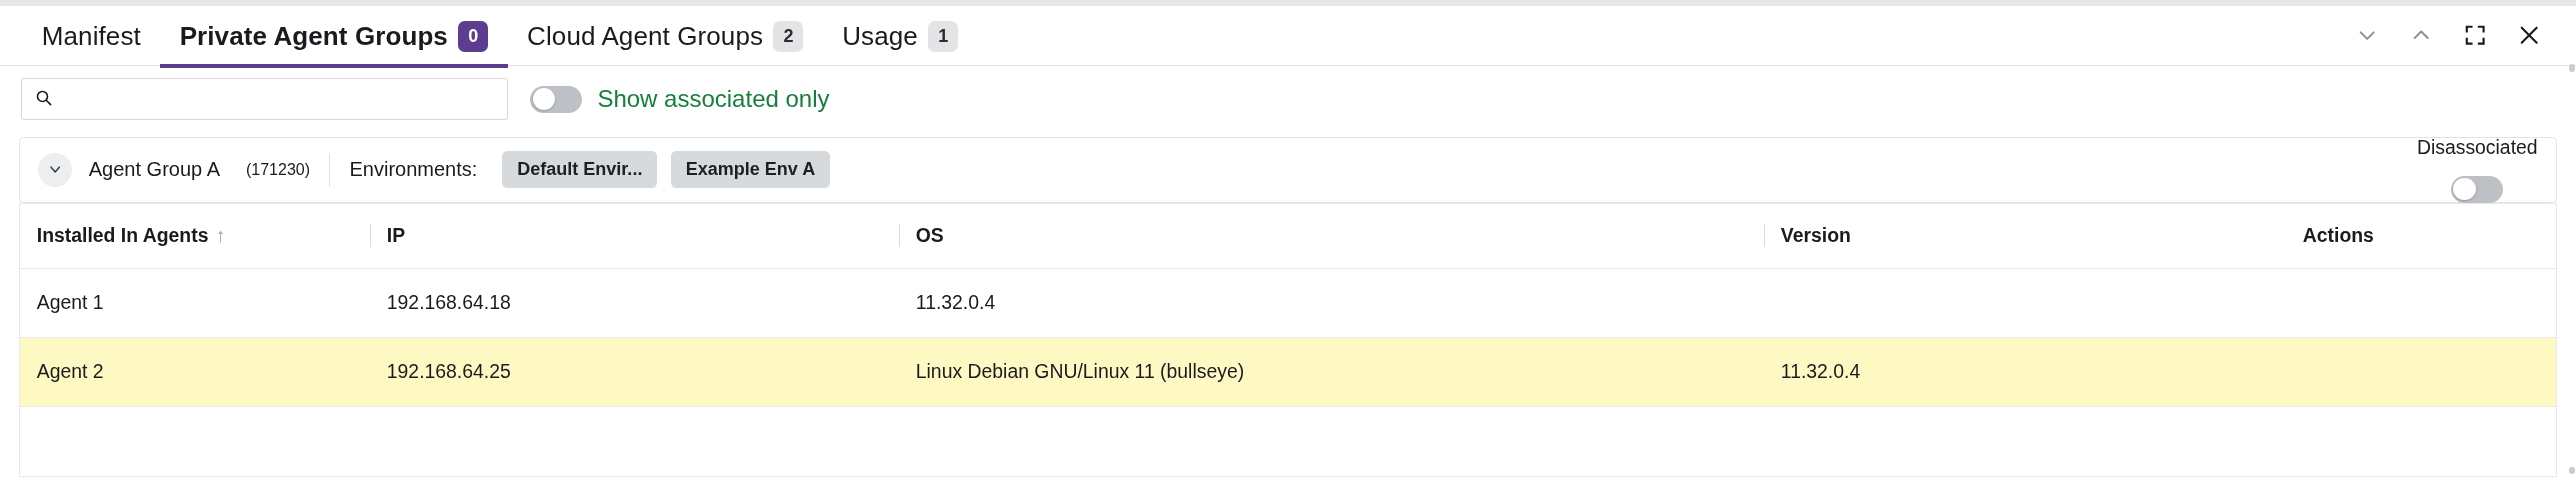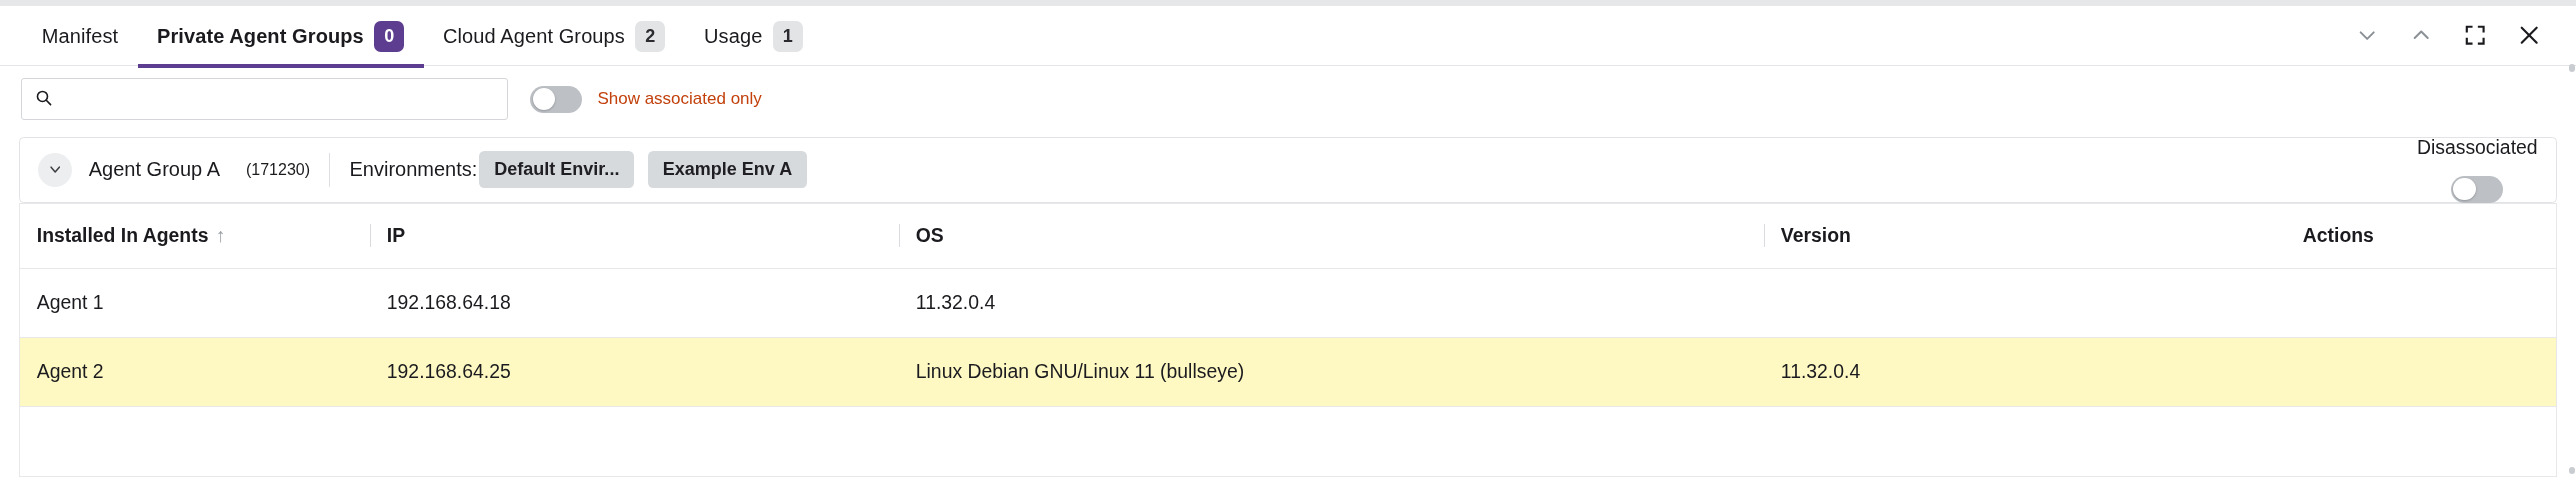--- a/index.html
+++ b/index.html
@@ -47,21 +47,21 @@
   .tab {
     display: flex;
     align-items: center;
     gap: 10.4px;
     padding: 0 19.4px;
     position: relative;
     cursor: pointer;
     height: 60px;
   }
   .tab-label {
-    font-size: 20px;
+    font-size: 26px;
     color: #1b1b1f;
     font-weight: 400;
     white-space: nowrap;
     letter-spacing: 0.1px;
   }
   .tab.active .tab-label { font-weight: 700; }
   .tab.active::after {
     content: "";
     position: absolute;
     left: 0; right: 0; bottom: -1.5px;
@@ -145,22 +145,22 @@
   }
   .switch .knob {
     position: absolute;
     top: 2.2px; left: 2.2px;
     width: 22.4px; height: 22.4px;
     border-radius: 50%;
     background: #ffffff;
     box-shadow: 0 0.7px 2.2px rgba(0,0,0,.28);
   }
   .switch-label {
-    font-size: 17px;
-    color: #c2410c;
+    font-size: 24px;
+    color: #15803d;
     white-space: nowrap;
   }
   .toggle-group { display: flex; align-items: center; gap: 15px; }
 
   
   .group-card {
     margin: 4.5px 19.4px 0 19.4px;
     height: 66px;
     border: 0.7px solid #e1e3e6;
     border-radius: 4.5px;
@@ -195,21 +195,21 @@
     height: 34px;
     background: #dcdee1;
     margin: 0 19.4px;
     flex: 0 0 0.7px;
   }
   .env-label {
     font-size: 20px;
     color: #1b1b1f;
     white-space: nowrap;
   }
-  .chips { display: flex; align-items: center; gap: 13.4px; margin-left: 2px; }
+  .chips { display: flex; align-items: center; gap: 13.4px; margin-left: 25px; }
   .chip {
     background: #d7dadd;
     border-radius: 5.2px;
     padding: 8.2px 15px;
     font-size: 18px;
     font-weight: 700;
     color: #1f1f23;
     white-space: nowrap;
     cursor: pointer;
   }

